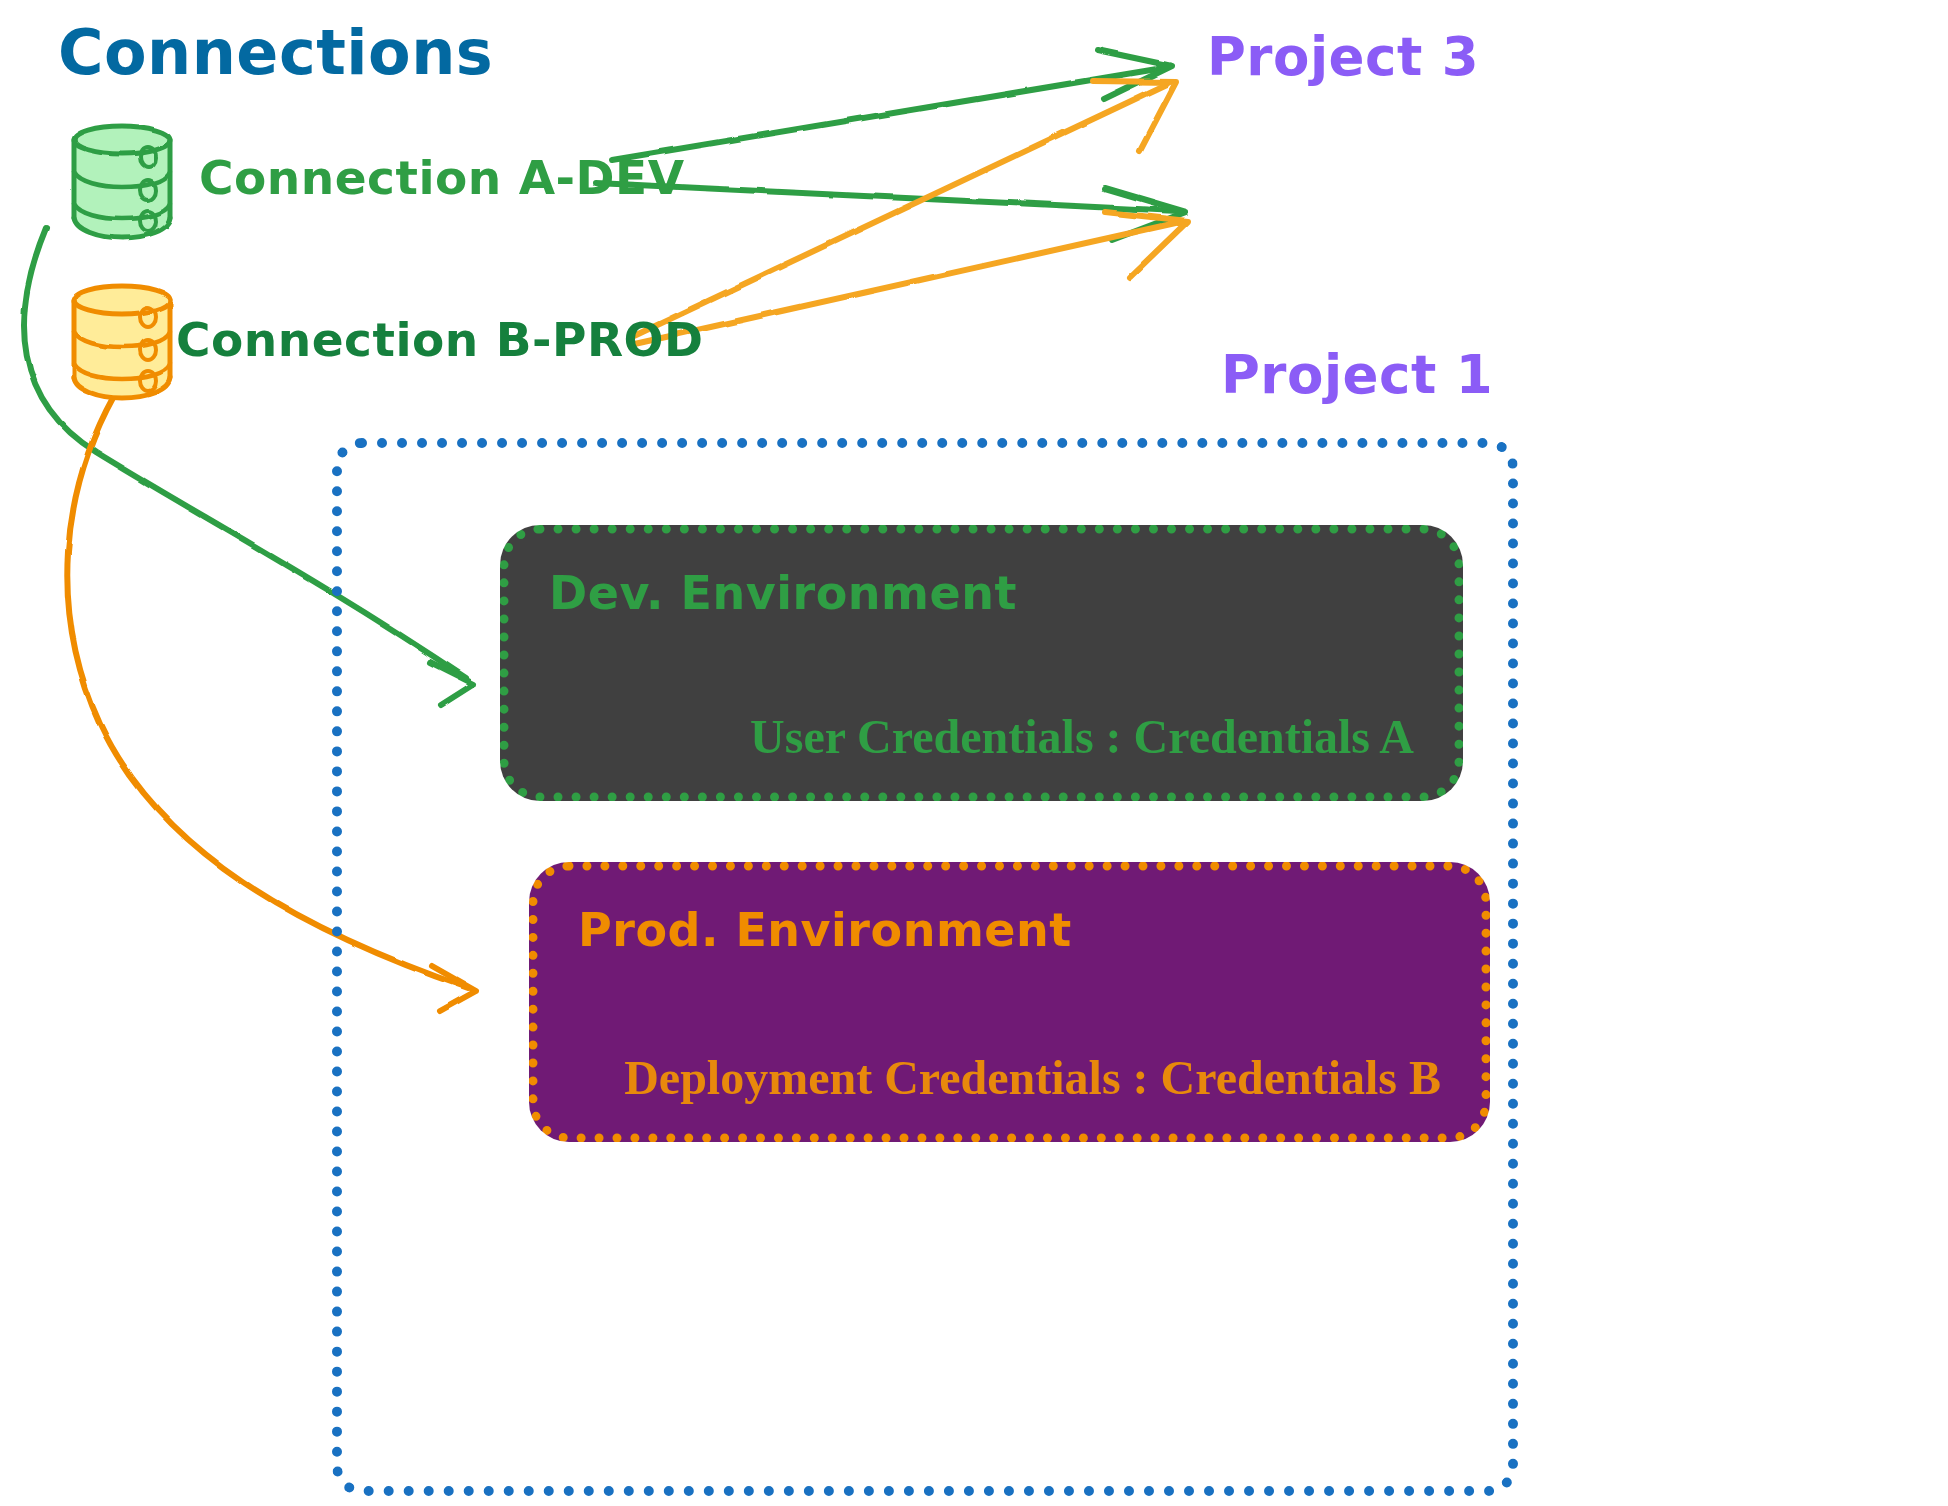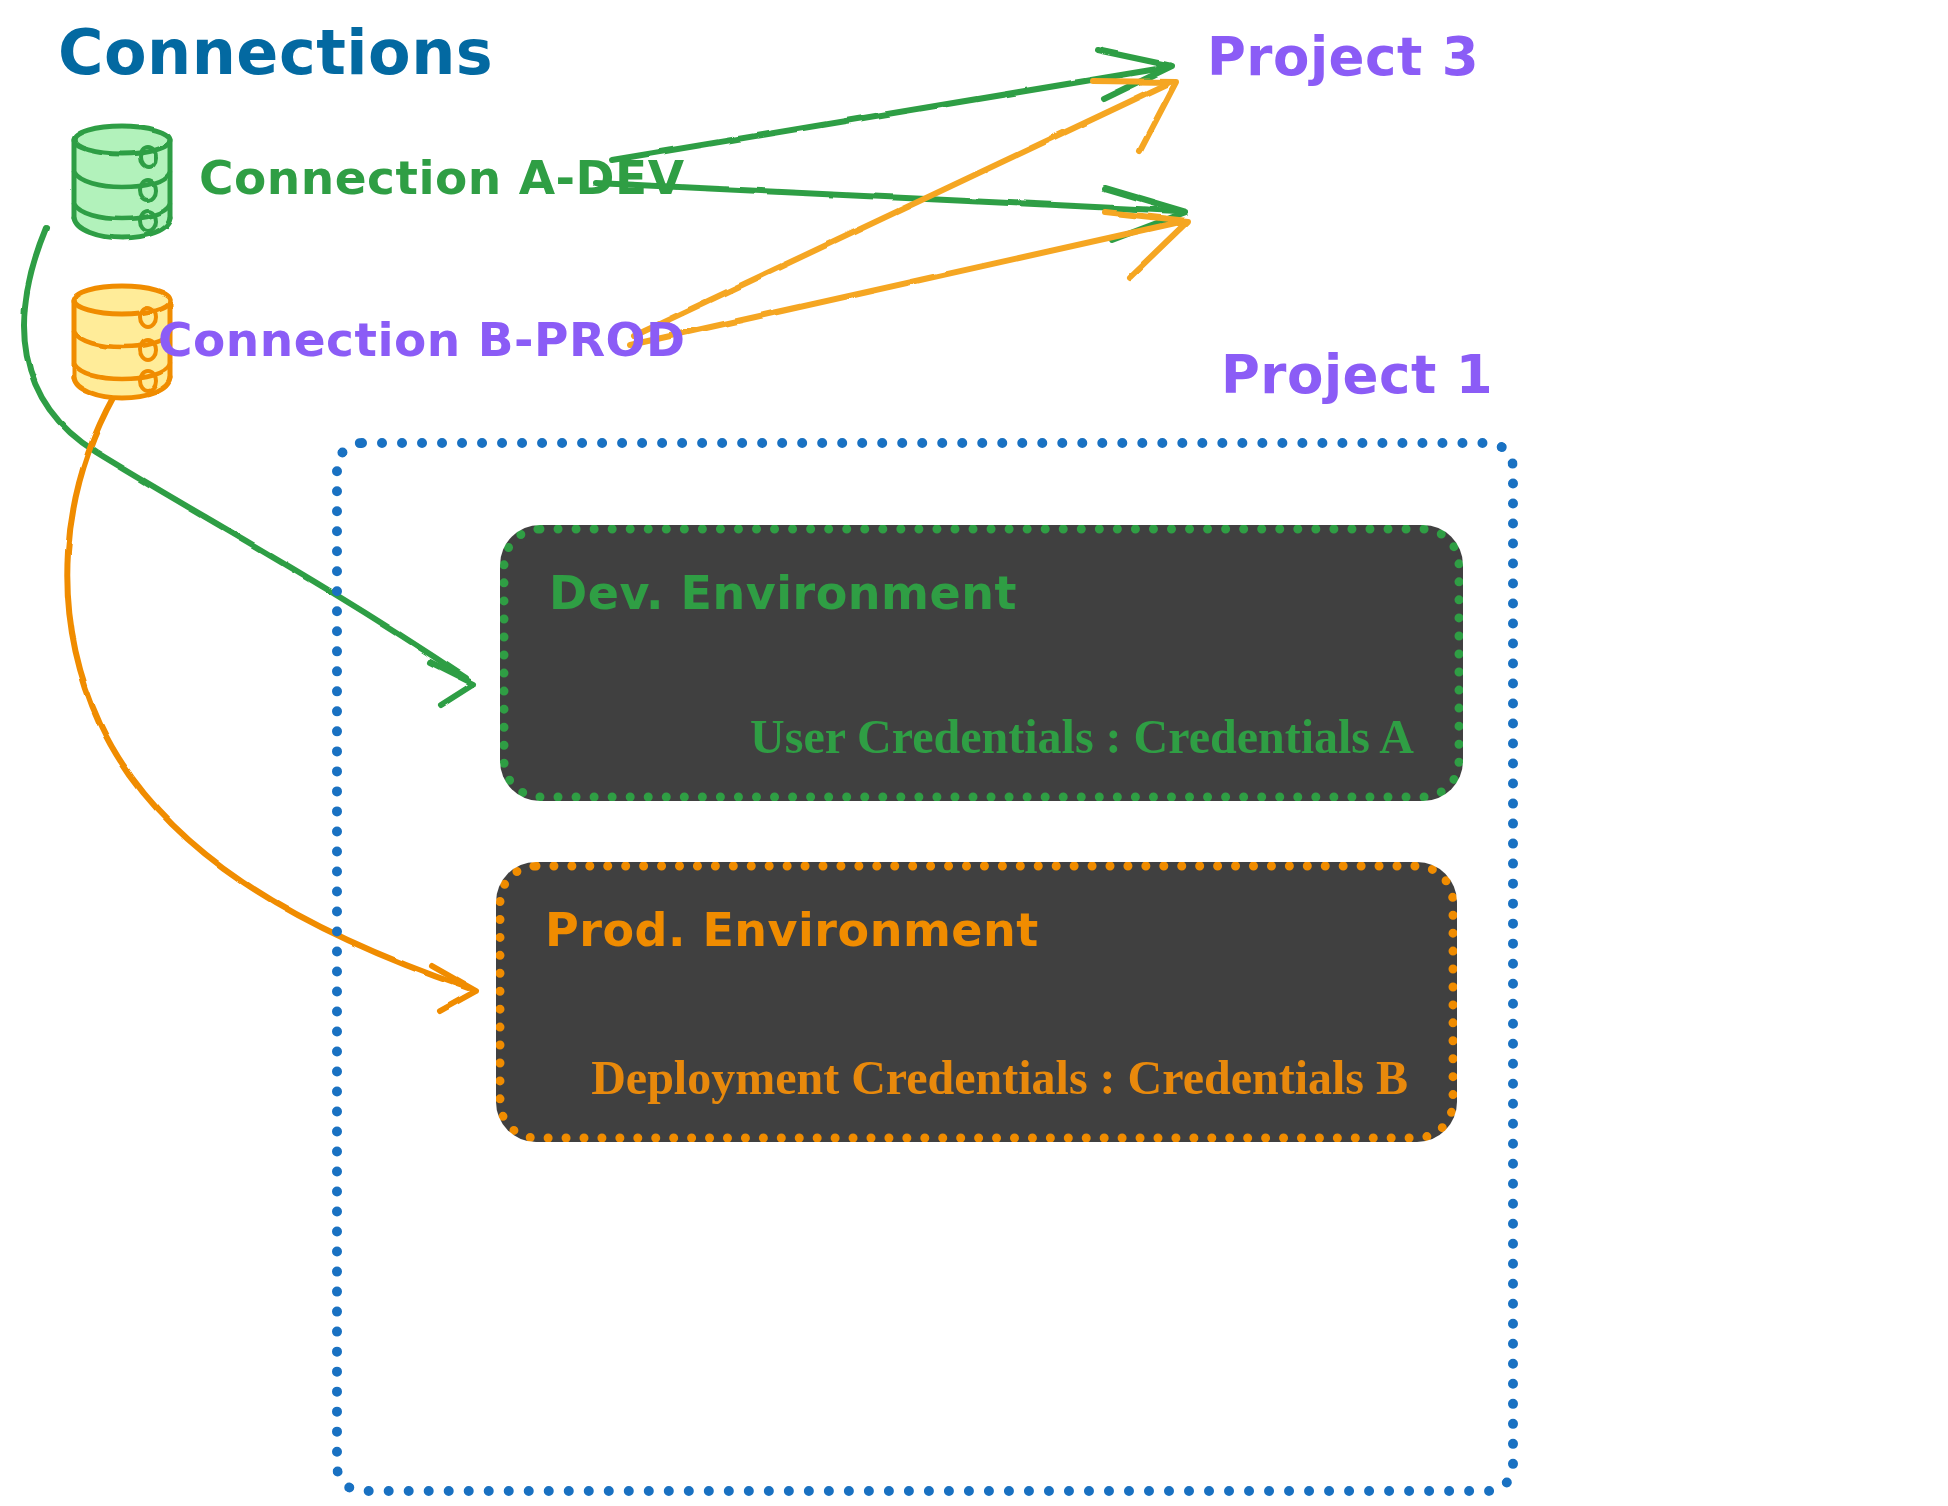--- a/index.html
+++ b/index.html
@@ -48,23 +48,23 @@
     font-size: 47px;
     font-weight: 600;
     letter-spacing: 0.5px;
   }
   .conn-a {
     left: 199px;
     top: 150px;
     color: #2f9e44;
   }
   .conn-b {
-    left: 158px;
+    left: 176px;
     top: 312px;
-    color: #8b5cf6;
+    color: #15803d;
   }
 
   
   .proj-label {
     font-size: 53px;
     font-weight: 600;
     color: #8b5cf6;
     letter-spacing: 0.5px;
   }
   .proj-3 { left: 1207px; top: 26px; }
@@ -79,25 +79,25 @@
   }
   .env-dev {
     left: 500px;
     top: 525px;
     width: 963px;
     height: 276px;
     background: #404040;
     border: 9px dotted #2f9e44;
   }
   .env-prod {
-    left: 496px;
+    left: 529px;
     top: 862px;
     width: 961px;
     height: 280px;
-    background: #404040;
+    background: #701a75;
     border: 9px dotted #f08c00;
   }
   .env-title {
     position: absolute;
     left: 40px;
     top: 32px;
     font-size: 46px;
     font-weight: 600;
     letter-spacing: 0.5px;
     white-space: nowrap;

